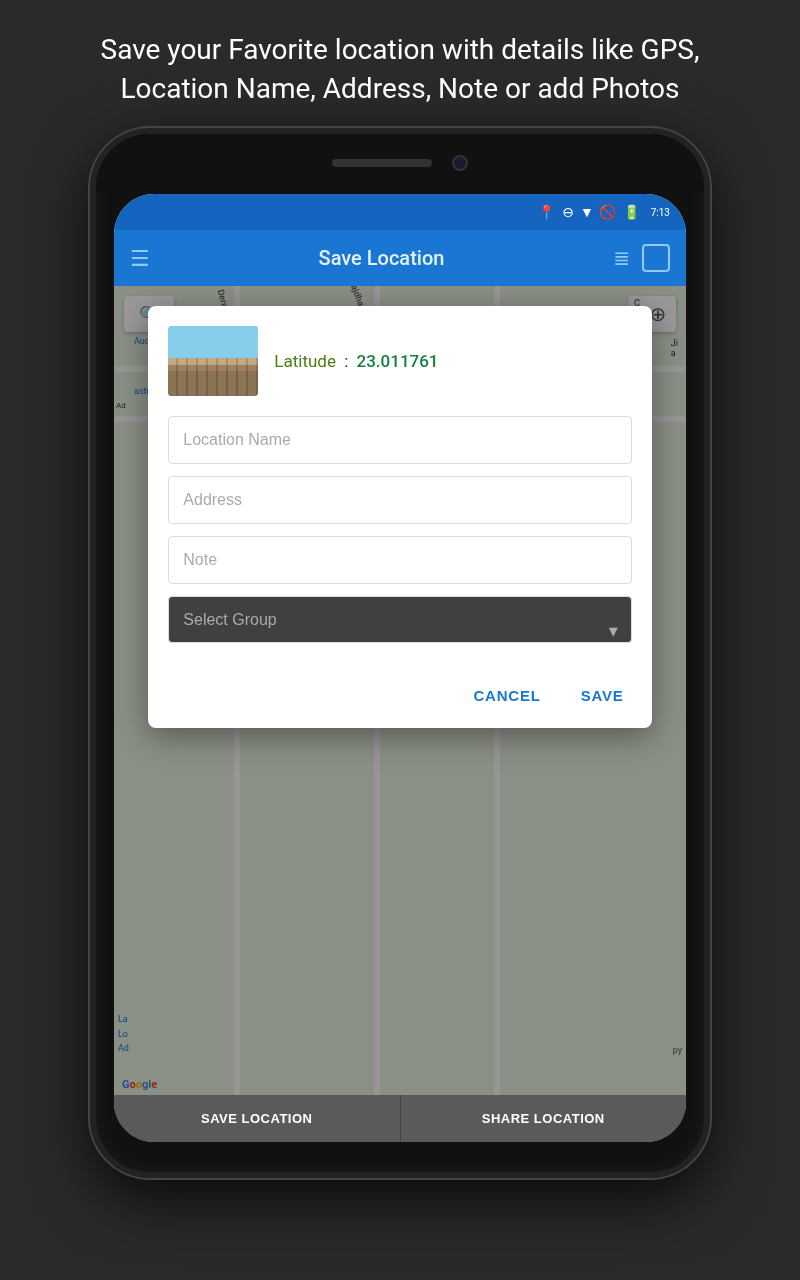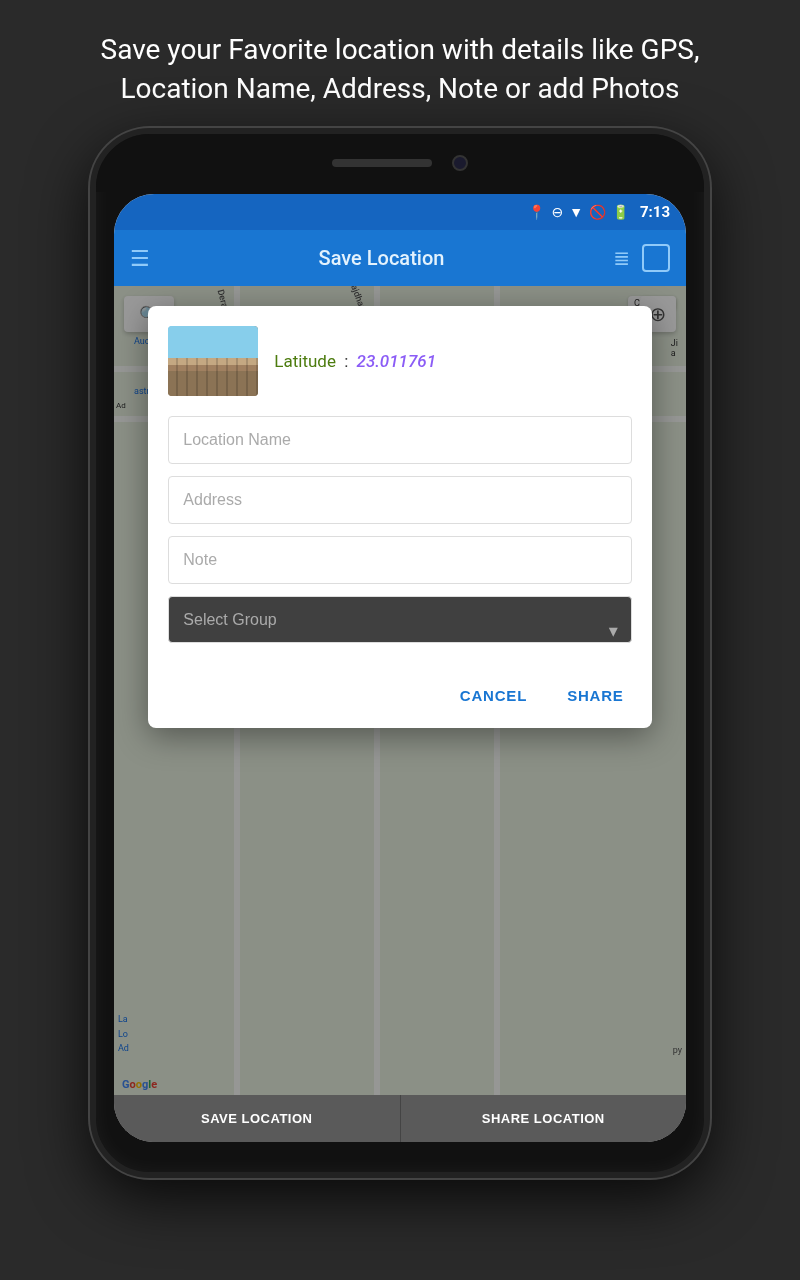--- a/index.html
+++ b/index.html
@@ -108,22 +108,22 @@
       gap: 6px;
     }
 
     .status-icon {
       color: white;
       font-size: 14px;
     }
 
     .status-time {
       color: white;
-      font-size: 15px;
-      font-weight: bold;
+      font-size: 10px;
+      font-weight: normal;
       margin-left: 4px;
     }
 
     
     .app-bar {
       background: #1976d2;
       height: 56px;
       display: flex;
       align-items: center;
       padding: 0 16px;
@@ -373,23 +373,22 @@
     .coord-label {
       color: #4d7c0f;
     }
 
     .coord-sep {
       color: #333;
       margin: 0 4px;
     }
 
     .coord-val {
-      color: #8b5cf6;
+      color: #15803d;
       font-weight: 500;
-      font-style: italic;
     }
 
     .dialog-input {
       width: 100%;
       border: 1px solid #ddd;
       border-radius: 4px;
       padding: 14px 14px;
       font-size: 16px;
       color: #999;
       margin-bottom: 12px;
@@ -629,21 +628,21 @@
             <div class="select-wrapper">
               <select class="dialog-select">
                 <option value="">Select Group</option>
               </select>
               <span class="select-arrow">▾</span>
             </div>
 
             
             <div class="dialog-actions">
               <button class="btn-cancel">CANCEL</button>
-              <button class="btn-save">SHARE</button>
+              <button class="btn-save">SAVE</button>
             </div>
 
           </div>
         </div>
 
       </div>
 
       <div class="bottom-bar">
         <button class="bottom-btn">SAVE LOCATION</button>
         <button class="bottom-btn">SHARE LOCATION</button>

